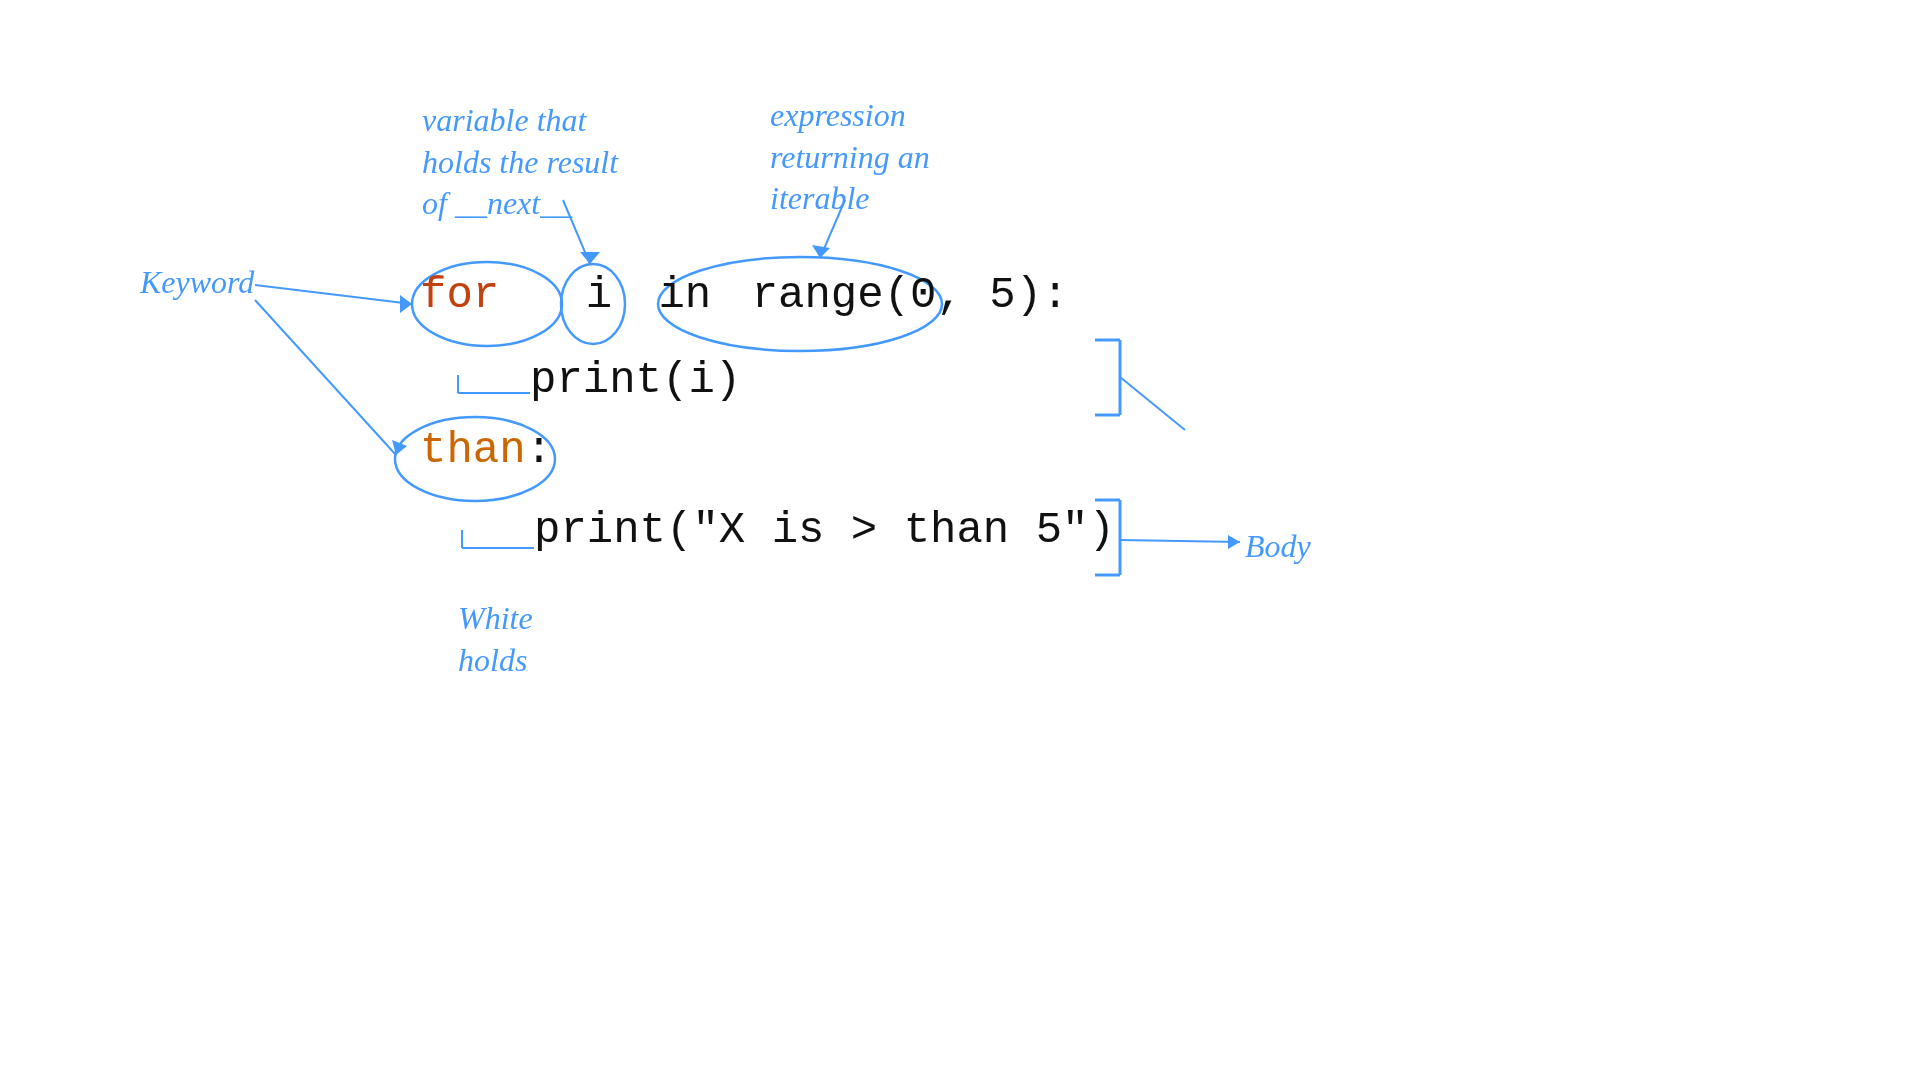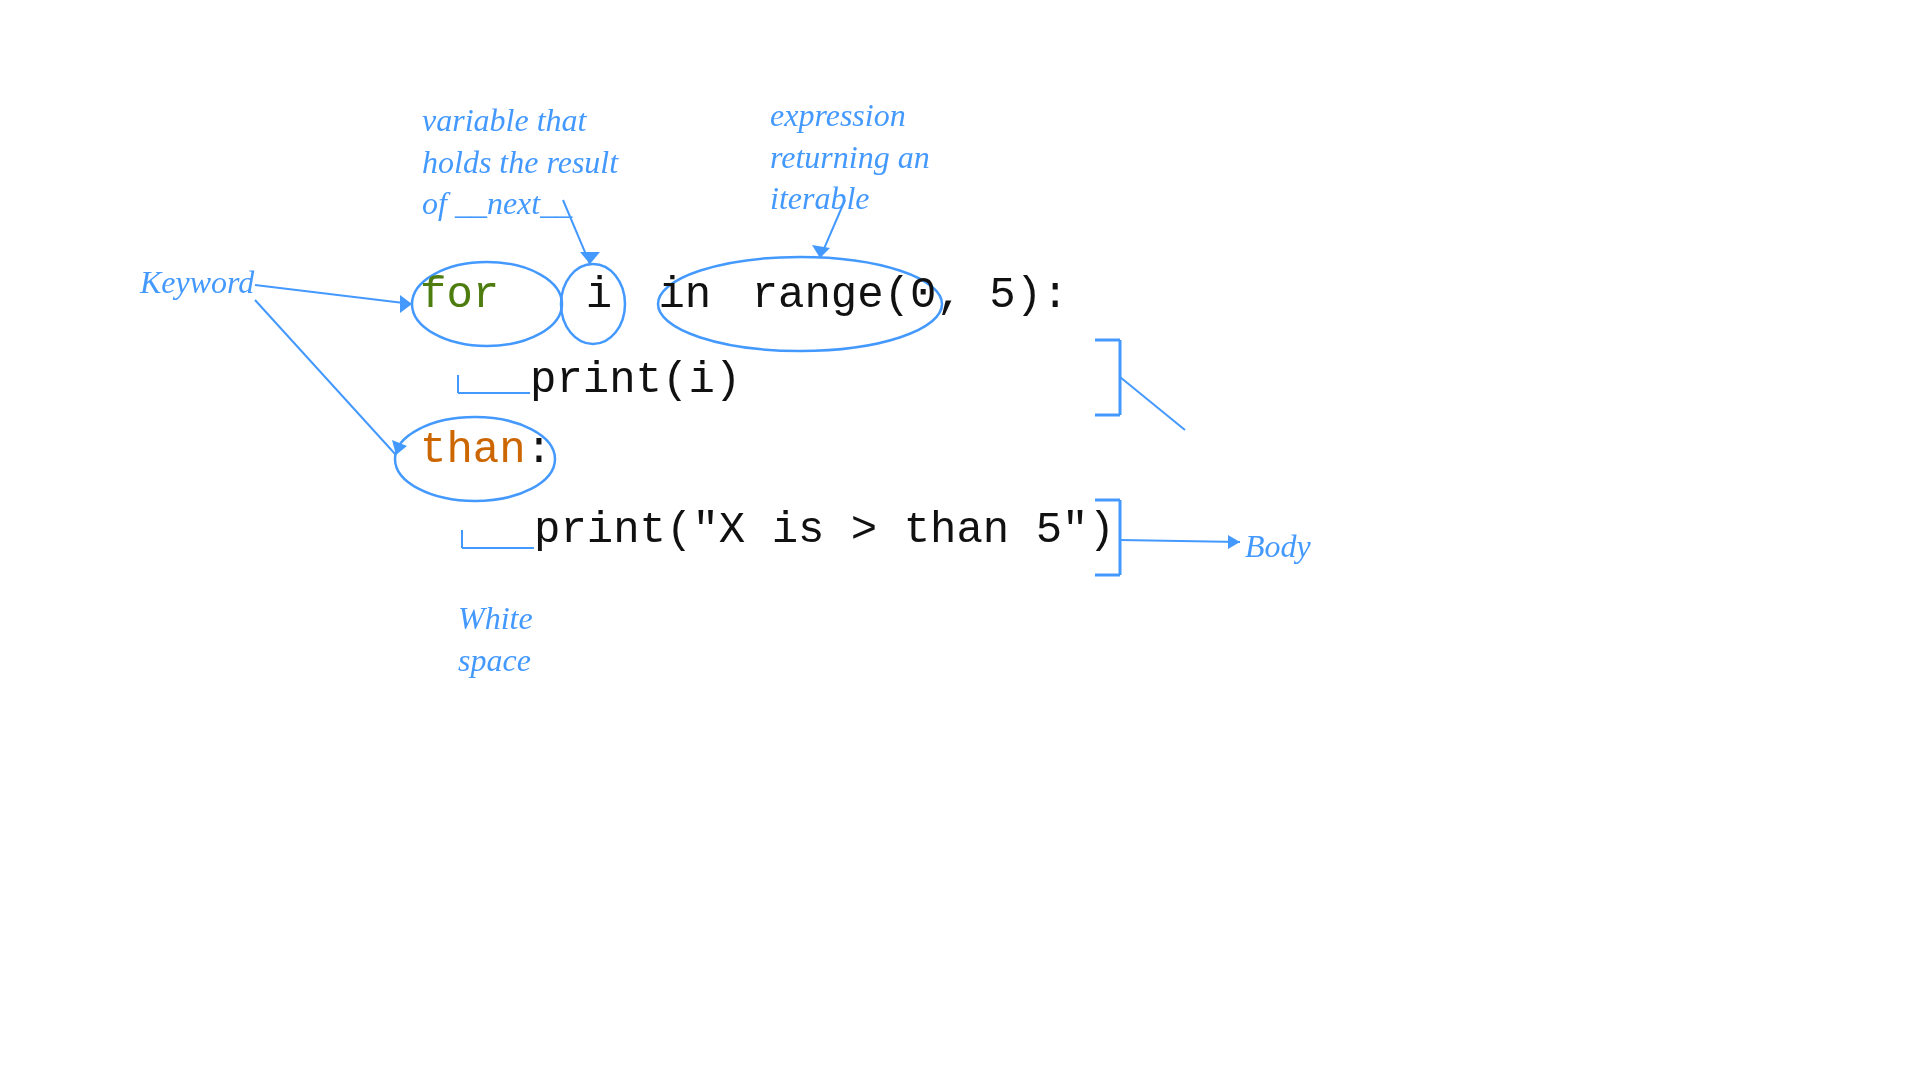--- a/index.html
+++ b/index.html
@@ -38,21 +38,21 @@
 
     
     .code-text {
       position: absolute;
       font-family: 'Courier New', Courier, monospace;
       font-size: 44px;
       color: #111111;
     }
 
     .keyword-for {
-      color: #4d7c0f;
+      color: #c2410c;
     }
     .keyword-else {
       color: #cc6600;
     }
   </style>
 </head>
 <body>
 
 <div class="diagram-container">
 
@@ -103,21 +103,21 @@
 holds the result
 of __next__</div>
 
   <div class="annotation" style="left: 770px; top: 95px; white-space: pre-line;">expression
 returning an
 iterable</div>
 
   <div class="annotation" style="left: 140px; top: 262px;">Keyword</div>
 
   <div class="annotation" style="left: 458px; top: 598px; white-space: pre-line;">White
-space</div>
+holds</div>
 
   <div class="annotation" style="left: 1245px; top: 514px; margin-top: 12px;">Body</div>
 
   <div class="code-text" style="left: 420px; top: 270px;">
     <span class="keyword-for">for</span>
     <span style="margin-left: 60px;">i</span>
     <span style="margin-left: 20px;">in</span>
     <span style="margin-left: 14px;">range(0, 5):</span>
   </div>
 

